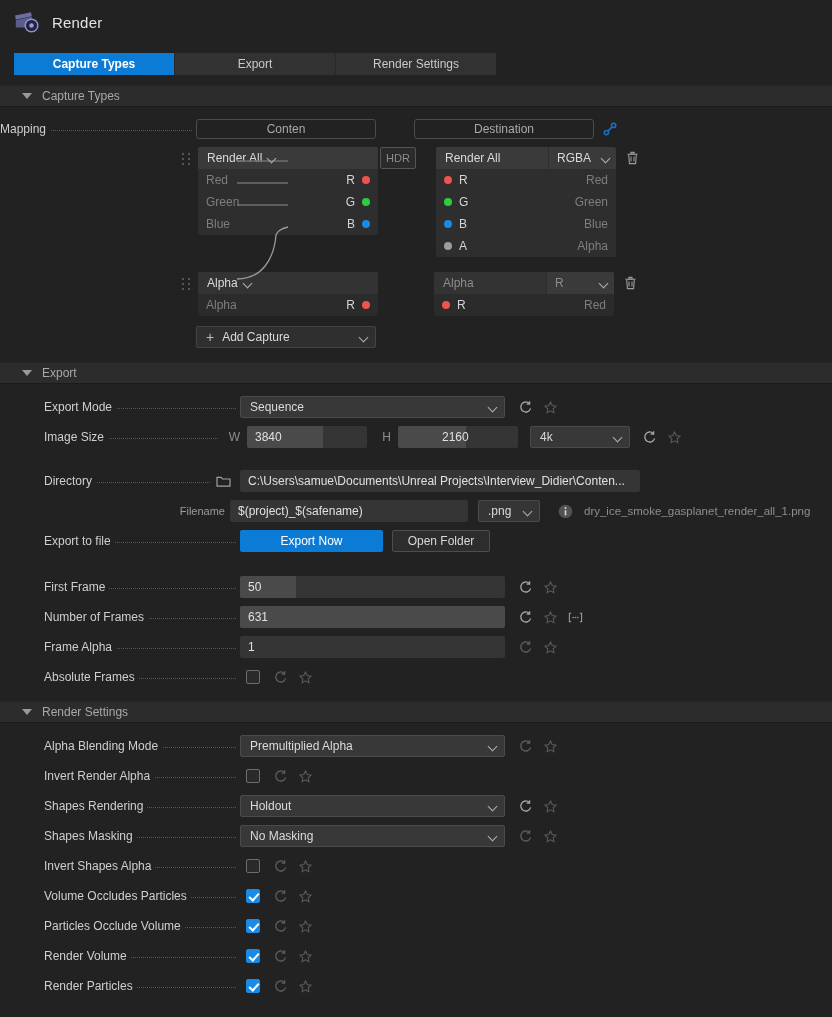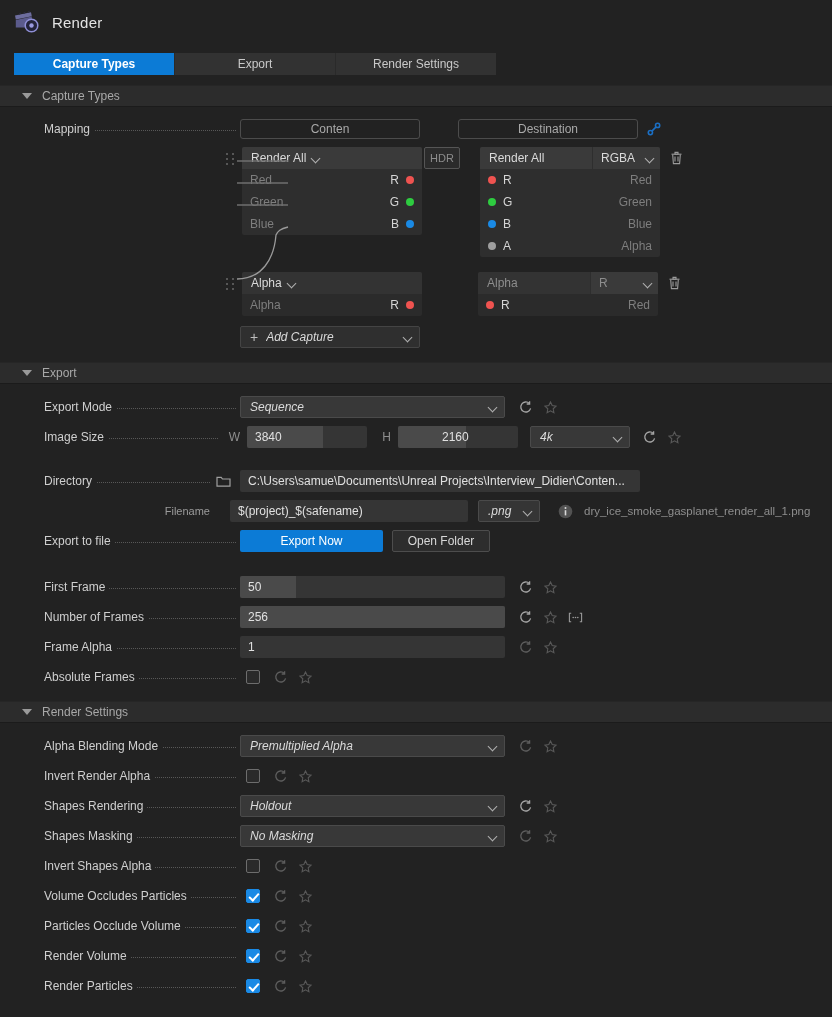--- a/index.html
+++ b/index.html
@@ -53,21 +53,21 @@
     border-bottom: 1px dotted #585858;
   }
   .rlabel.small { font-size: 11px; color: #9b9b9b; text-align: right; width: 176px; }
 
   
   .select {
     height: 22px; background: #383838; border: 1px solid #4a4a4a; border-radius: 2px;
     display: flex; align-items: center; padding: 0 6px 0 9px; color: #dadada;
     font-size: 12px; cursor: pointer; position: relative;
   }
-  .select .v { flex: 1; overflow: hidden; white-space: nowrap; font-style: italic; }
+  .select .v { flex: 1; overflow: hidden; white-space: nowrap; }
   .chev { width: 9px; height: 9px; position: relative; flex: none; margin-left: 6px; }
   .chev::before {
     content: ""; position: absolute; left: 0; top: 1px; width: 6px; height: 6px;
     border-right: 1.4px solid #b0b0b0; border-bottom: 1.4px solid #b0b0b0;
     transform: rotate(45deg);
   }
   .textfield {
     height: 22px; background: #353535; border-radius: 2px; display: flex; align-items: center;
     padding: 0 8px; color: #e0e0e0; font-size: 12px; cursor: text; overflow: hidden;
     white-space: nowrap;
@@ -95,21 +95,21 @@
     height: 22px; background: #0c7bd6; color: #fff; font-size: 12px; display: flex;
     align-items: center; justify-content: center; border-radius: 2px; cursor: pointer;
   }
   .btn-ghost {
     height: 22px; background: #2d2d2d; border: 1px solid #4d4d4d; color: #d8d8d8;
     font-size: 12px; display: flex; align-items: center; justify-content: center;
     border-radius: 2px; cursor: pointer;
   }
 
   
-  .mapping-wrap { position: relative; padding-left: 44px; }
+  .mapping-wrap { position: relative; }
   .hdr-pill {
     height: 20px; border: 1px solid #4c4c4c; border-radius: 3px; display: flex;
     align-items: center; justify-content: center; color: #a9a9a9; font-size: 12px;
     cursor: pointer;
   }
   .grip { width: 10px; height: 16px; display: grid; grid-template-columns: 3px 3px;
           grid-template-rows: repeat(3,3px); gap: 2px 3px; align-content: center; flex: none; }
   .grip i { width: 2px; height: 2px; background: #6a6a6a; border-radius: 50%; display: block; }
 
   .cap-card { width: 180px; background: #2e2e2e; border-radius: 2px; overflow: hidden; }
@@ -396,21 +396,21 @@
       <svg width="15" height="13" viewBox="0 0 15 13" fill="none" stroke="#a0a0a0" stroke-width="1.2">
         <path d="M1 11.2V2.3h4.2l1.3 1.7H14v7.2z"></path>
       </svg>
     </div>
     <div class="textfield" style="width:400px;">
       <span>C:\Users\samue\Documents\Unreal Projects\Interview_Didier\Conten...</span>
     </div>
   </div>
 
   <div class="row">
-    <div class="rlabel small" style="width:186px;text-align:right;padding-right:16px;">
+    <div class="rlabel small" style="width:186px;text-align:right;padding-right:1px;">
       <span class="txt">Filename</span>
     </div>
     <div class="textfield" style="width:238px;">
       <span>$(project)_$(safename)</span>
     </div>
     <div class="select" style="width:62px;margin-left:10px;background:#353535;border-color:#4a4a4a;">
       <span class="v">.png</span>
       <span class="chev"></span>
     </div>
     <div class="icobtn" style="margin-left:16px;">
@@ -451,21 +451,21 @@
       </svg>
     </div>
   </div>
 
   <div class="row">
     <div class="rlabel" style="width:196px;">
       <span class="txt">Number of Frames</span><span class="dots"></span>
     </div>
     <div class="textfield numfield" style="width:265px;">
       <div class="fill" style="width:100%"></div>
-      <span class="val">256</span>
+      <span class="val">631</span>
     </div>
     <div class="icobtn" style="margin-left:12px;">
       <svg width="14" height="14" viewBox="0 0 14 14" fill="none" stroke="#a5a5a5" stroke-width="1.3">
         <path d="M11.6 8.4a5 5 0 1 1-1.3-5"></path>
           <polyline points="10.6,1.2 10.6,4.0 7.7,4.0"></polyline>
       </svg>
     </div>
     <div class="icobtn dim">
       <svg width="13" height="13" viewBox="0 0 13 13" fill="none" stroke="#9a9a9a" stroke-width="1.1">
         <polygon points="6.5,1 8.2,4.6 12,5.1 9.2,7.8 9.9,11.7 6.5,9.8 3.1,11.7 3.8,7.8 1,5.1 4.8,4.6"></polygon>

